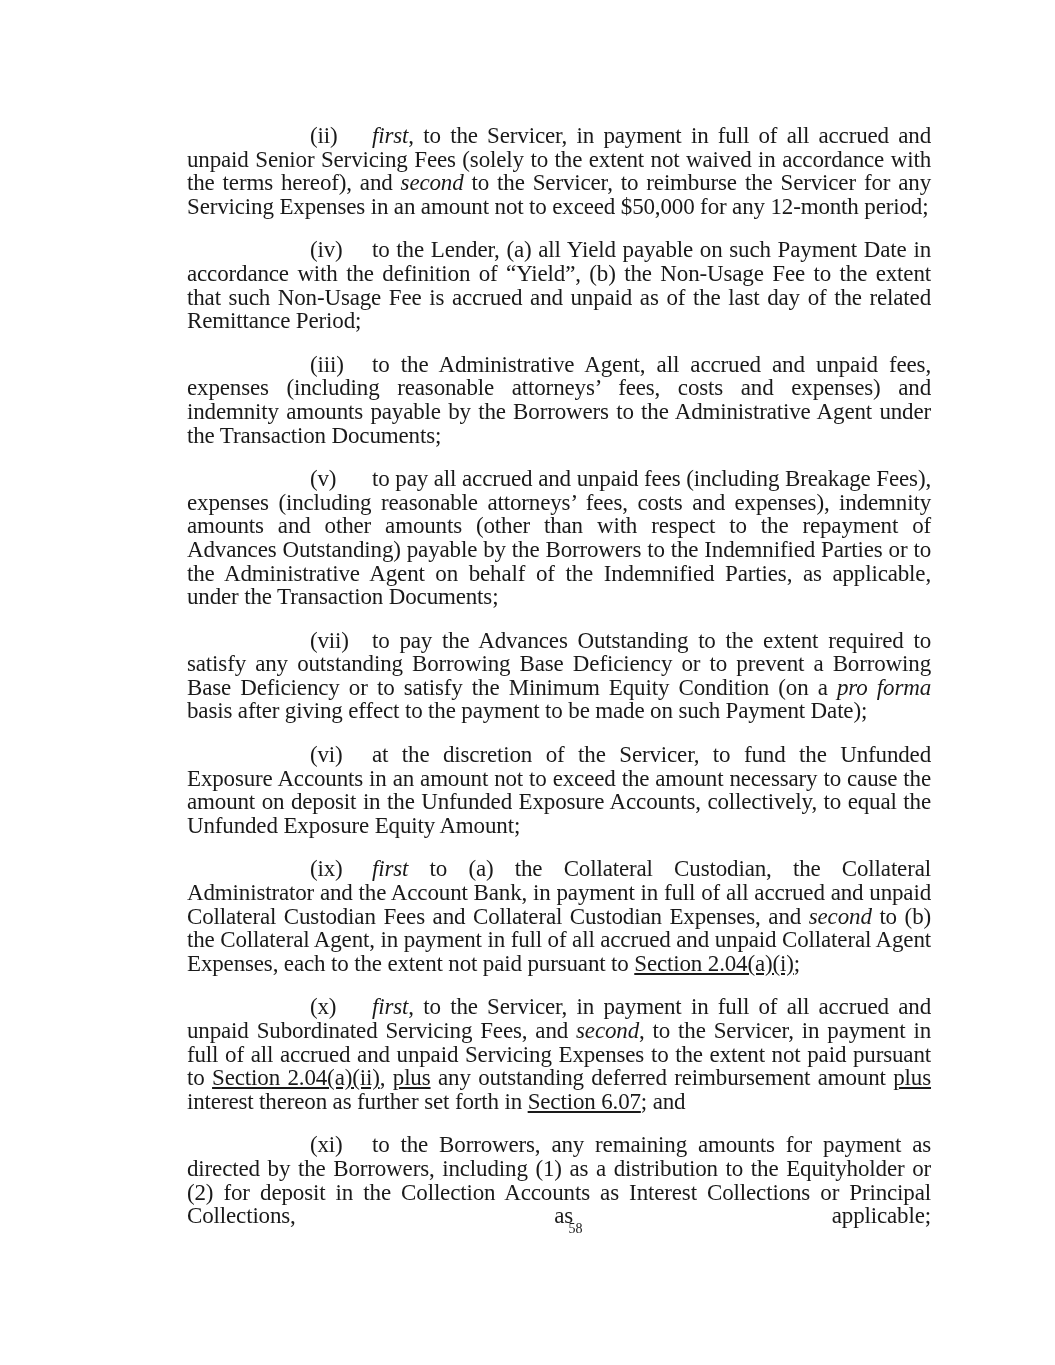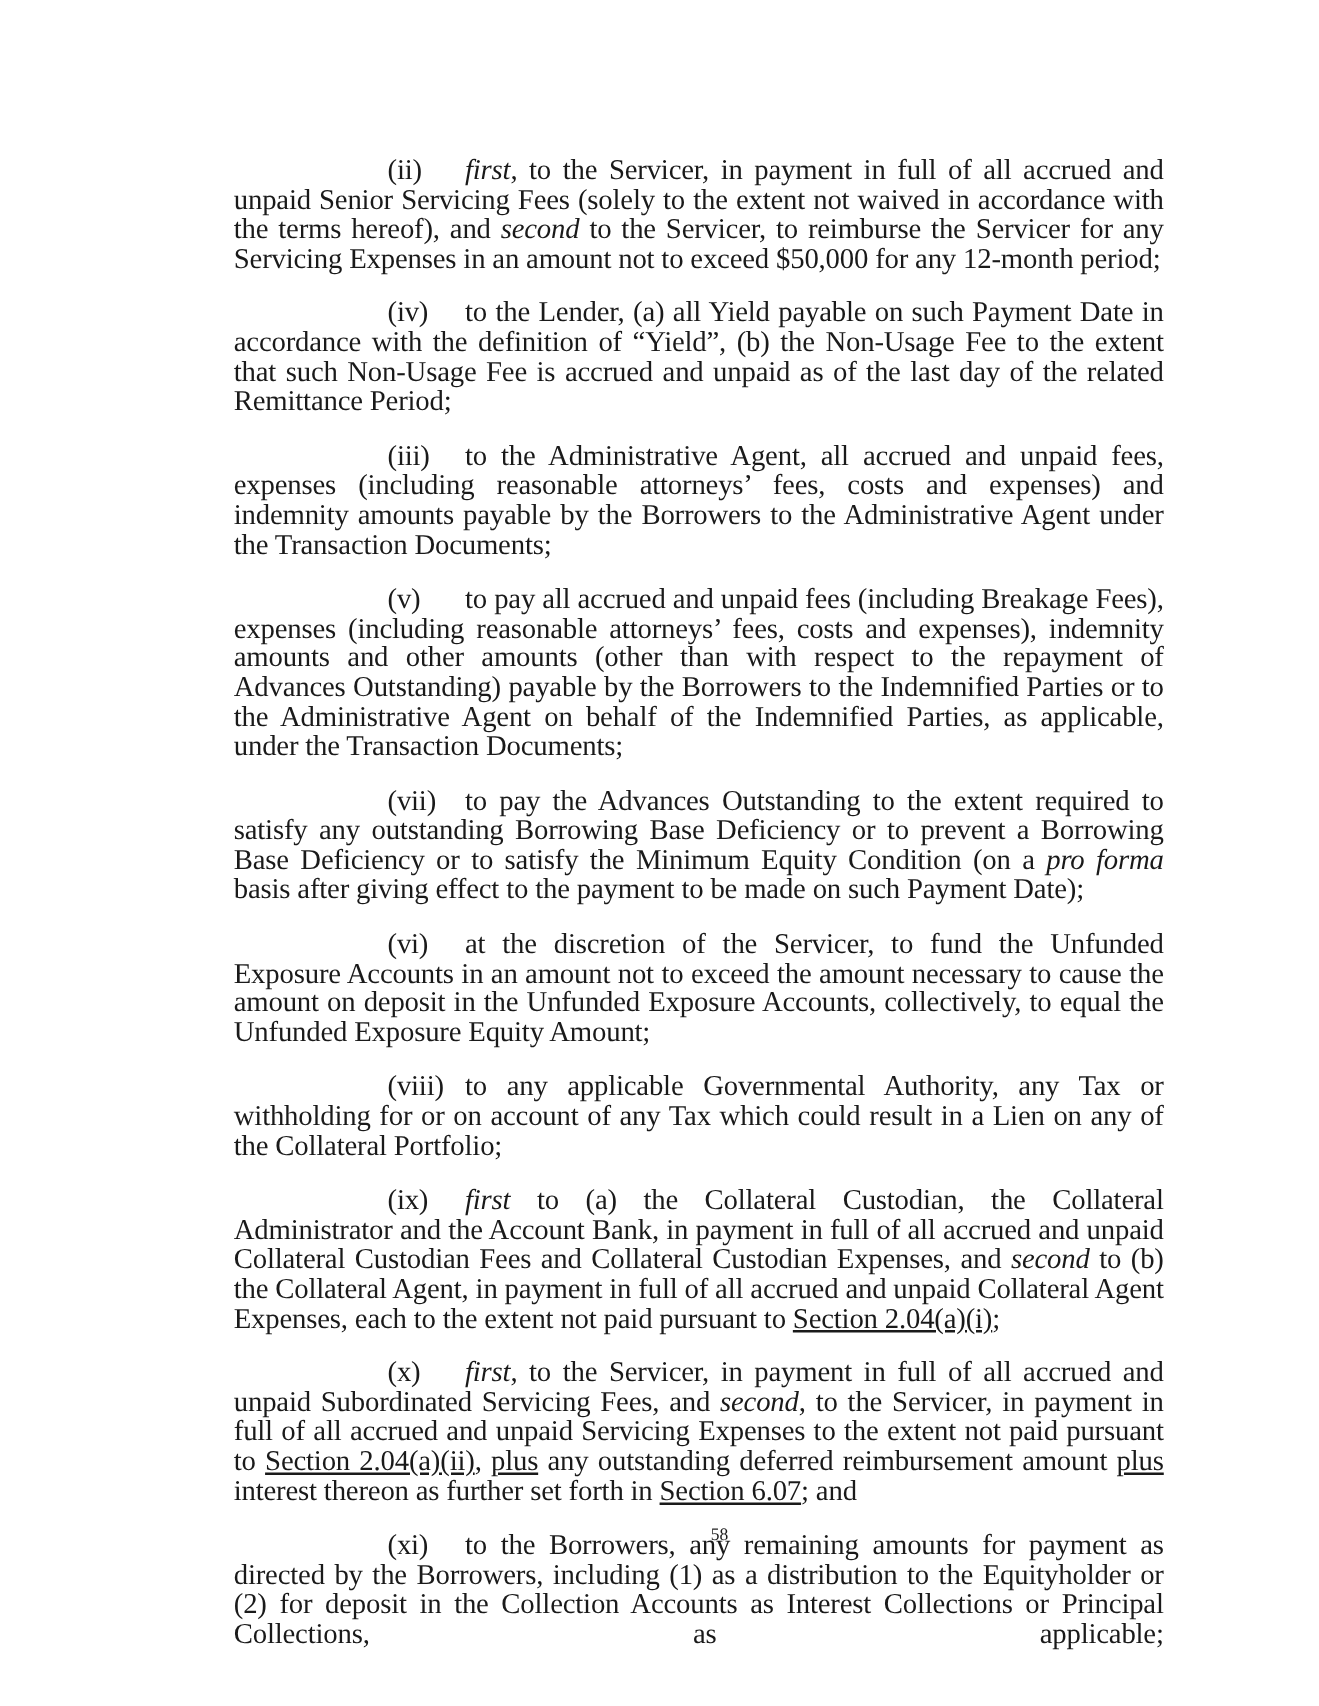--- a/index.html
+++ b/index.html
@@ -52,20 +52,19 @@
 <body>
 
 <div class="page">
   <div id="paras">
       <p class="para"><span class="lbl">(ii)</span><em>first</em><span>, to the Servicer, in payment in full of all accrued and unpaid Senior Servicing Fees (solely to the extent not waived in accordance with the terms hereof), and </span><em>second</em><span> to the Servicer, to reimburse the Servicer for any Servicing Expenses in an amount not to exceed $50,000 for any 12-month period;</span></p>
       <p class="para"><span class="lbl">(iv)</span><span>to the Lender, (a) all Yield payable on such Payment Date in accordance with the definition of “Yield”, (b) the Non-Usage Fee to the extent that such Non-Usage Fee is accrued and unpaid as of the last day of the related Remittance Period;</span></p>
       <p class="para"><span class="lbl">(iii)</span><span>to the Administrative Agent, all accrued and unpaid fees, expenses (including reasonable attorneys’ fees, costs and expenses) and indemnity amounts payable by the Borrowers to the Administrative Agent under the Transaction Documents;</span></p>
       <p class="para"><span class="lbl">(v)</span><span>to pay all accrued and unpaid fees (including Breakage Fees), expenses (including reasonable attorneys’ fees, costs and expenses), indemnity amounts and other amounts (other than with respect to the repayment of Advances Outstanding) payable by the Borrowers to the Indemnified Parties or to the Administrative Agent on behalf of the Indemnified Parties, as applicable, under the Transaction Documents;</span></p>
       <p class="para"><span class="lbl">(vii)</span><span>to pay the Advances Outstanding to the extent required to satisfy any outstanding Borrowing Base Deficiency or to prevent a Borrowing Base Deficiency or to satisfy the Minimum Equity Condition (on a </span><em>pro forma</em><span> basis after giving effect to the payment to be made on such Payment Date);</span></p>
       <p class="para"><span class="lbl">(vi)</span><span>at the discretion of the Servicer, to fund the Unfunded Exposure Accounts in an amount not to exceed the amount necessary to cause the amount on deposit in the Unfunded Exposure Accounts, collectively, to equal the Unfunded Exposure Equity Amount;</span></p>
-      <p class="para"><span class="lbl">(viii)</span><span>to any applicable Governmental Authority, any Tax or withholding for or on account of any Tax which could result in a Lien on any of the Collateral Portfolio;</span></p>
       <p class="para"><span class="lbl">(ix)</span><em>first</em><span> to (a) the Collateral Custodian, the Collateral Administrator and the Account Bank, in payment in full of all accrued and unpaid Collateral Custodian Fees and Collateral Custodian Expenses, and </span><em>second</em><span> to (b) the Collateral Agent, in payment in full of all accrued and unpaid Collateral Agent Expenses, each to the extent not paid pursuant to </span><u>Section 2.04(a)(i)</u><span>;</span></p>
       <p class="para"><span class="lbl">(x)</span><em>first</em><span>, to the Servicer, in payment in full of all accrued and unpaid Subordinated Servicing Fees, and </span><em>second</em><span>, to the Servicer, in payment in full of all accrued and unpaid Servicing Expenses to the extent not paid pursuant to </span><u>Section 2.04(a)(ii)</u><span>, </span><u>plus</u><span> any outstanding deferred reimbursement amount </span><u>plus</u><span> interest thereon as further set forth in </span><u>Section 6.07</u><span>; and</span></p>
       <p class="para last-para"><span class="lbl">(xi)</span><span>to the Borrowers, any remaining amounts for payment as directed by the Borrowers, including (1) as a distribution to the Equityholder or (2) for deposit in the Collection Accounts as Interest Collections or Principal Collections, as applicable;</span></p>
     </div>
 </div>
 
 <div class="page-number">58</div>
 
 </body></html>

